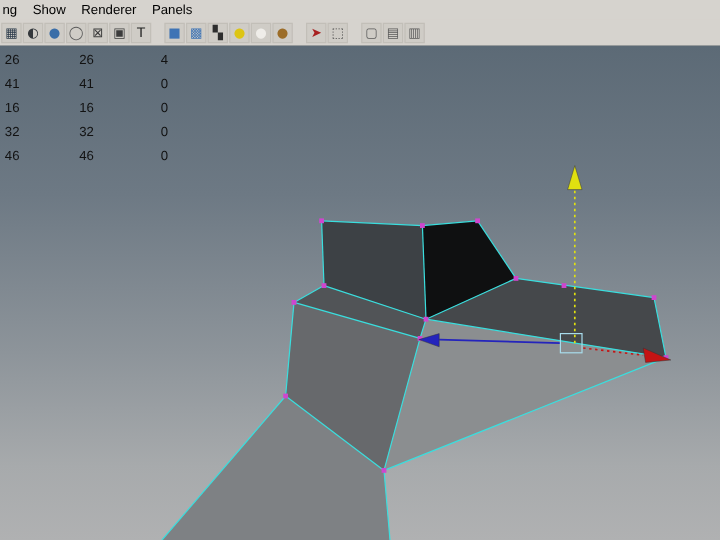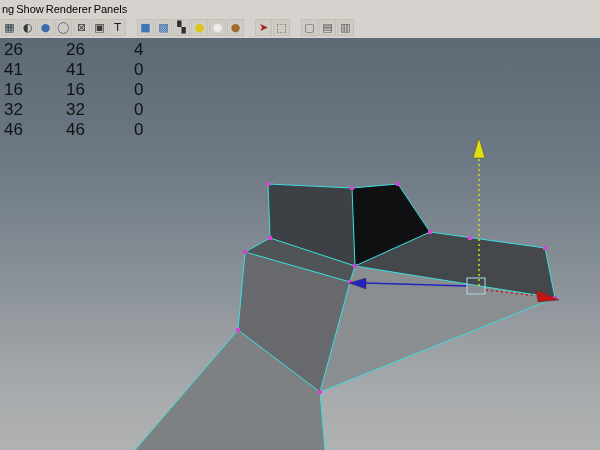--- a/index.html
+++ b/index.html
@@ -5,21 +5,21 @@
   html,body{margin:0;padding:0;}
   body{
     width:600px;height:450px;overflow:hidden;position:relative;
     background:#d6d3ce;
     font-family:"Liberation Sans", sans-serif;
     -webkit-font-smoothing:none;
   }
   
   .menubar{
     height:15px;background:#d6d3ce;display:flex;align-items:center;
-    gap:2px;padding:1px 0 0 2px;font-size:11px;color:#000;
+    gap:13px;padding:1px 0 0 2px;font-size:11px;color:#000;
   }
   .menu-item{white-space:nowrap;cursor:default;}
   
   .toolbar{
     height:22px;background:#d6d3ce;display:flex;align-items:center;
     padding:0 1px;gap:1px;border-bottom:1px solid #9a968f;
   }
   .tool-btn{
     width:17px;height:17px;padding:0;margin:0;
     border:1px solid #c2bfb8;background:#cfccc6;
@@ -29,21 +29,21 @@
   .tb-sep{display:inline-block;width:9px;height:17px;}
   
   .viewport{
     position:absolute;left:0;top:38px;width:600px;height:412px;
     overflow:hidden;
     background:linear-gradient(180deg,#5c6a76 0%, #6d7984 30%, #8d949a 62%, #a7aaac 85%, #b0b1b2 100%);
   }
   .viewport svg{position:absolute;left:0;top:0;}
   .hud{position:absolute;left:0;top:0;width:200px;height:120px;}
   .hud-val{
-    position:absolute;font-size:17px;color:#121212;line-height:12px;
+    position:absolute;font-size:11px;color:#121212;line-height:12px;
     font-family:"Liberation Sans", sans-serif;
   }
 </style>
 </head>
 <body>
 
 <div class="menubar">
     <span class="menu-item">ng</span>
     <span class="menu-item">Show</span>
     <span class="menu-item">Renderer</span>

